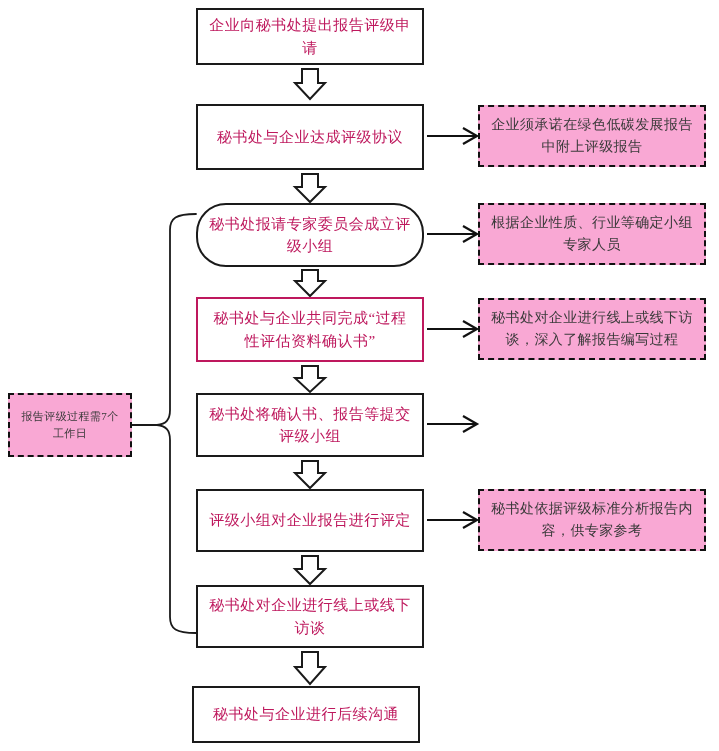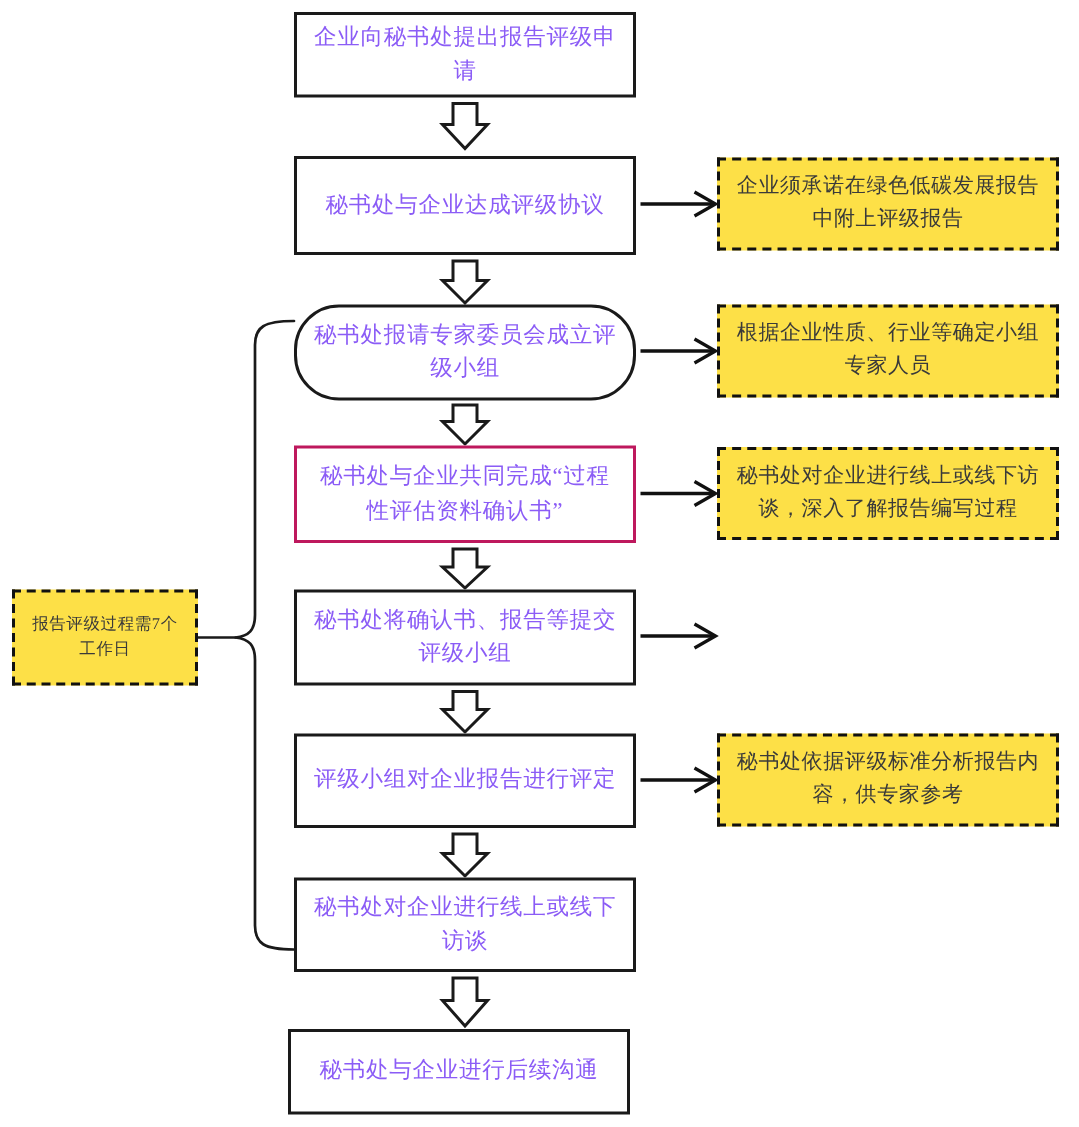--- a/index.html
+++ b/index.html
@@ -19,36 +19,36 @@
   
   .proc {
     position: absolute;
     box-sizing: border-box;
     border: 2px solid #1a1a1a;
     background: #ffffff;
     display: flex;
     align-items: center;
     justify-content: center;
     text-align: center;
-    color: #8b5cf6;
+    color: #be185d;
     font-size: 15px;
     line-height: 1.5;
     padding: 2px 10px;
     letter-spacing: 0.5px;
   }
   .proc.highlight {
     border: 2px solid #be185d;
   }
 
   
   .note {
     position: absolute;
     box-sizing: border-box;
     border: 2px dashed #111111;
-    background: #fde047;
+    background: #f9a8d4;
     display: flex;
     align-items: center;
     justify-content: flex-end;
     text-align: center;
     color: #3a3a3a;
     font-size: 14px;
     line-height: 1.55;
     padding: 2px 8px;
     letter-spacing: 0.4px;
   }

